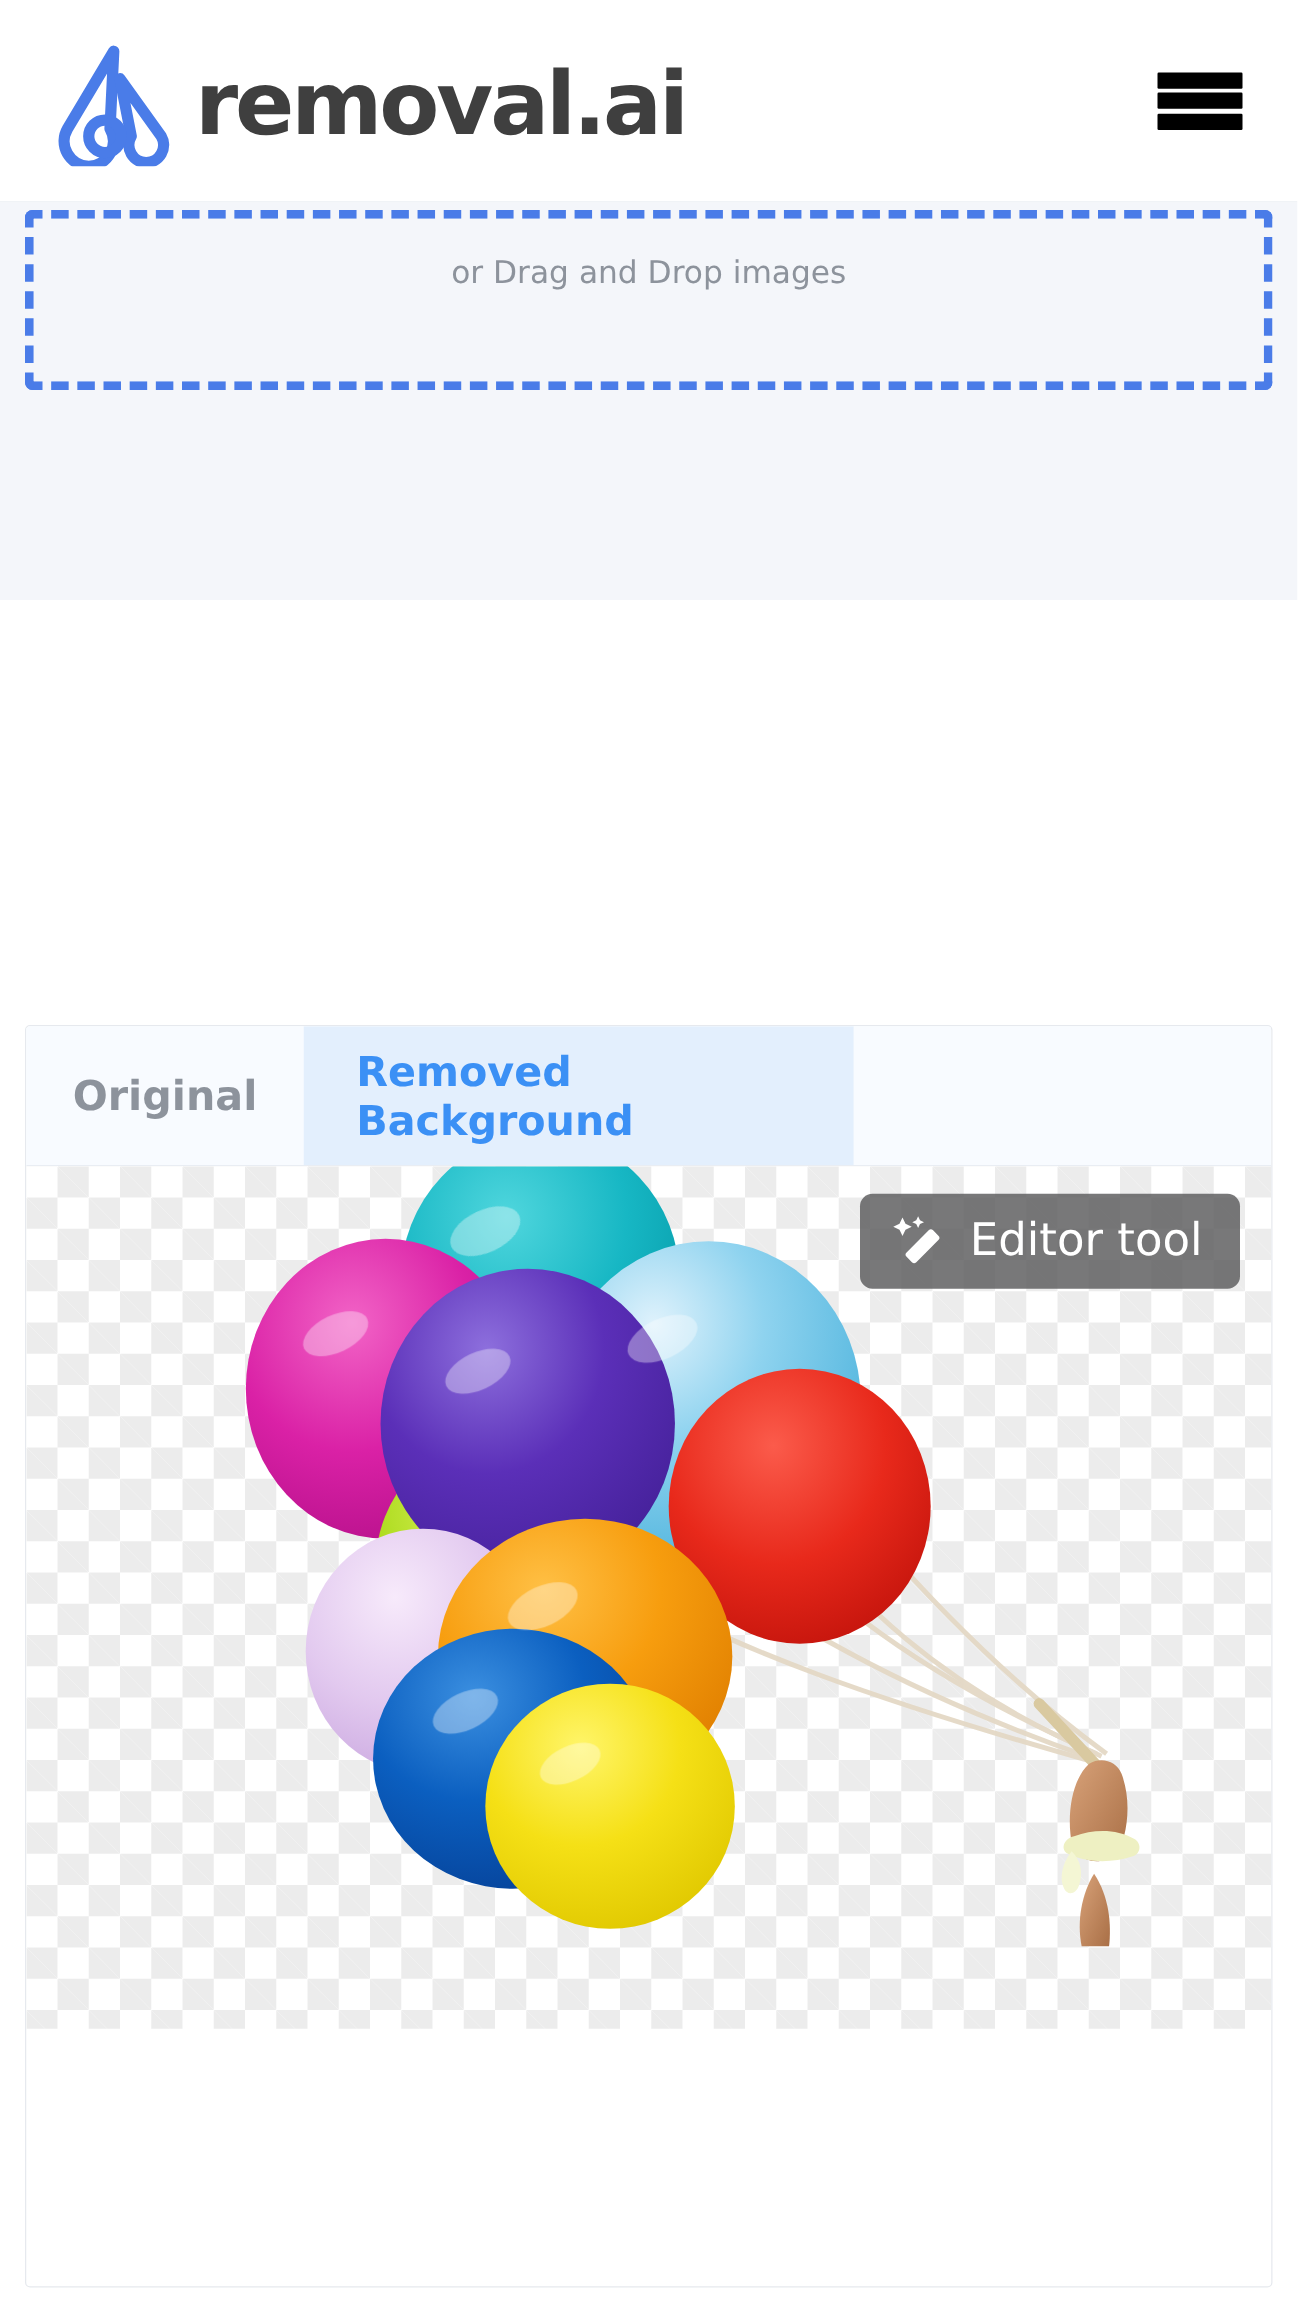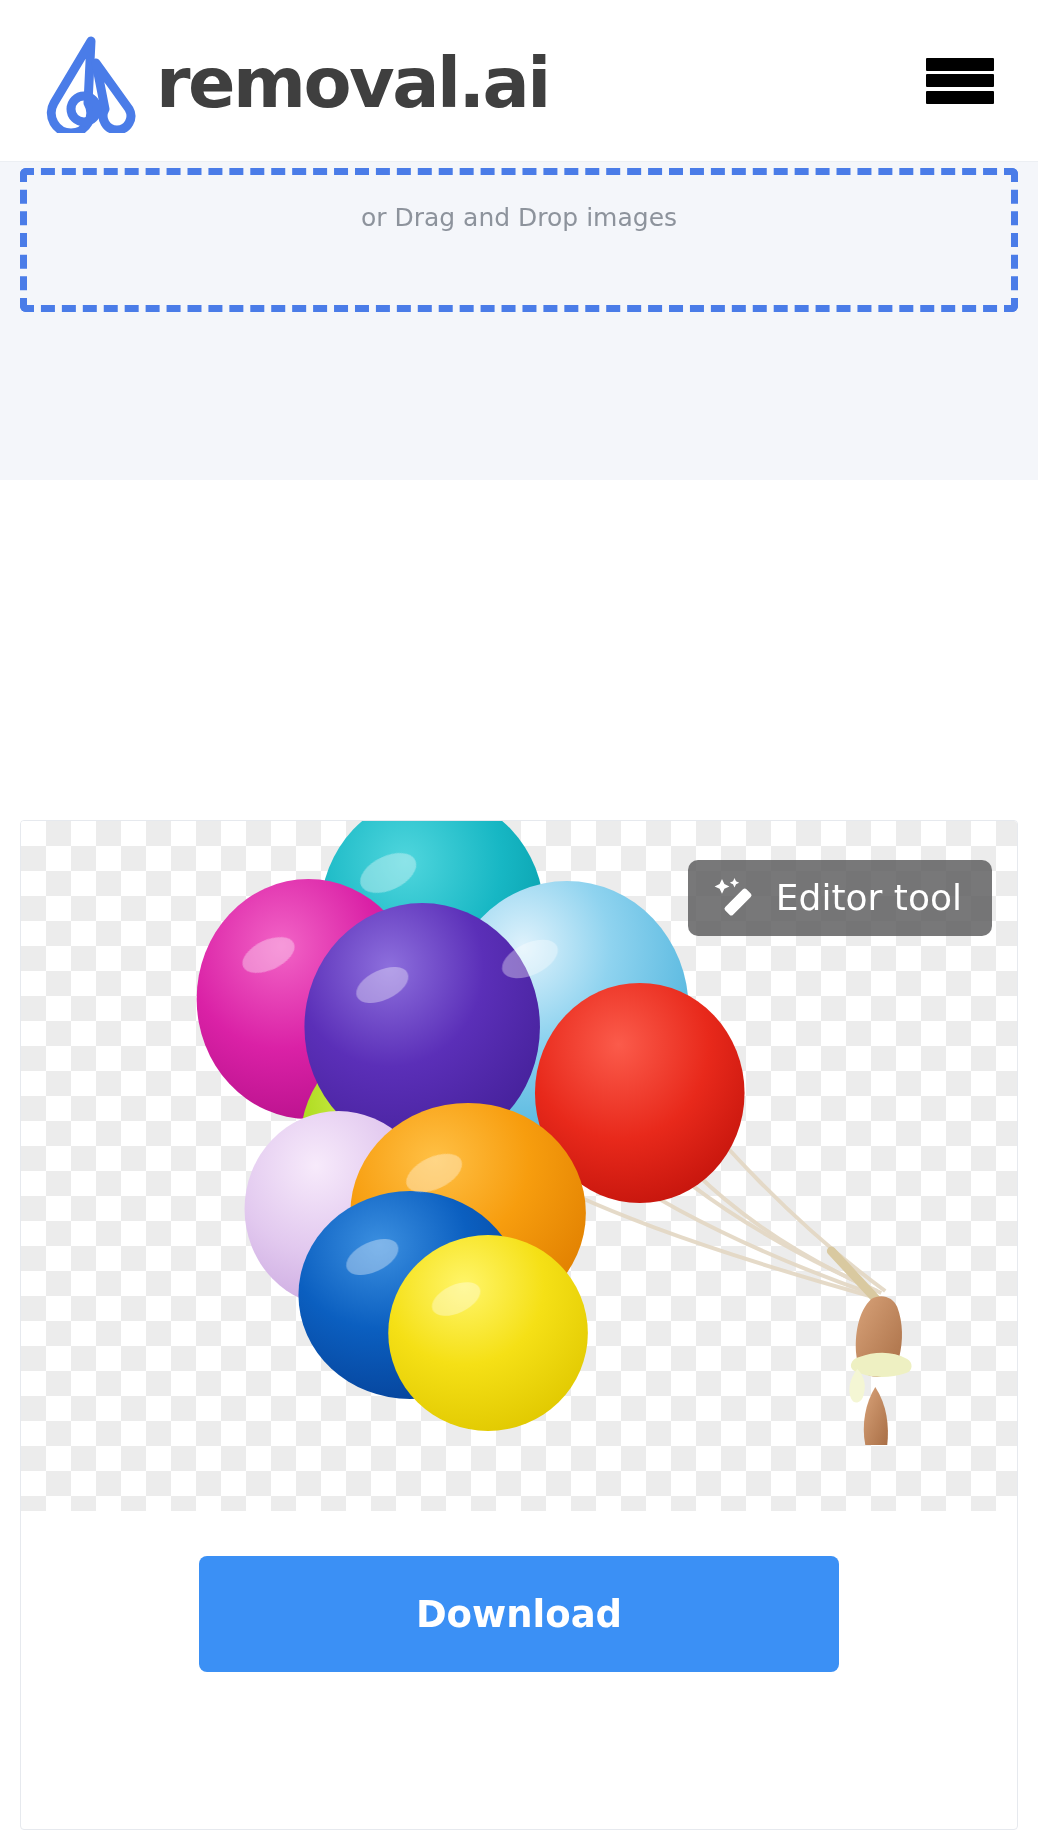--- a/index.html
+++ b/index.html
@@ -78,21 +78,21 @@
     background-position: 0 0, 25px 25px;
     overflow:hidden;
   }
   .preview-art { position:absolute; left:0; top:0; width:100%; height:100%; }
 
   .editor-btn {
     position:absolute; right:25px; top:22px;
     display:flex; align-items:center; gap:18px;
     background: rgba(90,90,92,0.82);
     border-radius:10px; padding: 16px 30px 16px 26px;
-    cursor:pointer; z-index:3;margin-top:17px;
+    cursor:pointer; z-index:3;
   }
   .editor-btn-label {
     color:#ffffff; font-size:36px; font-family:"DejaVu Sans", sans-serif;
     font-weight:400; line-height:1; white-space:nowrap;
   }
   .wand-icon { width:44px; height:44px; flex:0 0 auto; }
 
   .card-footer {
     height:206px; background:#ffffff; display:flex;
     align-items:center; justify-content:center;
@@ -130,20 +130,29 @@
   </div>
 
   <div class="dropband">
     <div class="dropzone">
       <span class="dropzone-text">or Drag and Drop images</span>
     </div>
   </div>
 
   <div class="card">
 
+    <div class="tabs">
+      <div class="tab tab-original">
+        <span>Original</span>
+      </div>
+      <div class="tab tab-removed">
+        <span>Removed Background</span>
+      </div>
+      <div class="tab-spacer"></div>
+    </div>
 
     <div class="preview">
 
       <svg class="preview-art" viewBox="0 0 998 690" preserveAspectRatio="none" xmlns="http://www.w3.org/2000/svg">
         <defs>
           <radialGradient id="gTeal" cx="38%" cy="28%" r="78%">
             <stop offset="0%" stop-color="#4fd6dd"></stop>
               <stop offset="55%" stop-color="#17b7c4"></stop>
               <stop offset="100%" stop-color="#059aa8"></stop>
           </radialGradient>
@@ -256,19 +265,16 @@
               <path d="M8 3 l2.4 5 l5 2.4 l-5 2.4 l-2.4 5 l-2.4 -5 l-5 -2.4 l5 -2.4 Z"></path>
               <path d="M20.5 2 l1.5 3.2 l3.2 1.5 l-3.2 1.5 l-1.5 3.2 l-1.5 -3.2 l-3.2 -1.5 l3.2 -1.5 Z"></path>
               <path d="M26 21 l1.7 3.6 l3.6 1.7 l-3.6 1.7 l-1.7 3.6 l-1.7 -3.6 l-3.6 -1.7 l3.6 -1.7 Z"></path>
             </g>
           </svg>
         </span>
         <span class="editor-btn-label">Editor tool</span>
       </div>
     </div>
 
-    <div class="card-footer">
-      <button class="download-btn">Download</button>
-    </div>
 
   </div>
 
 </div>
 
 </body></html>

